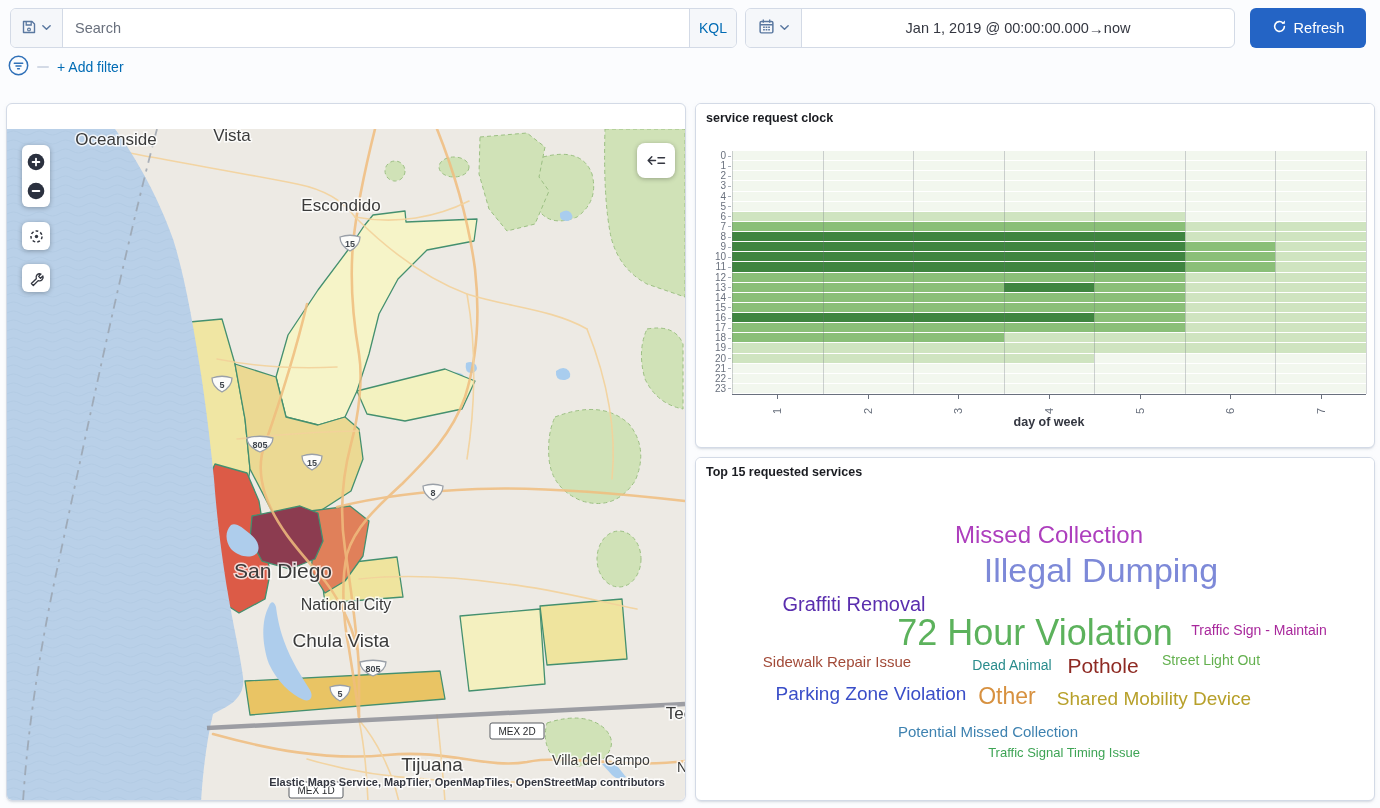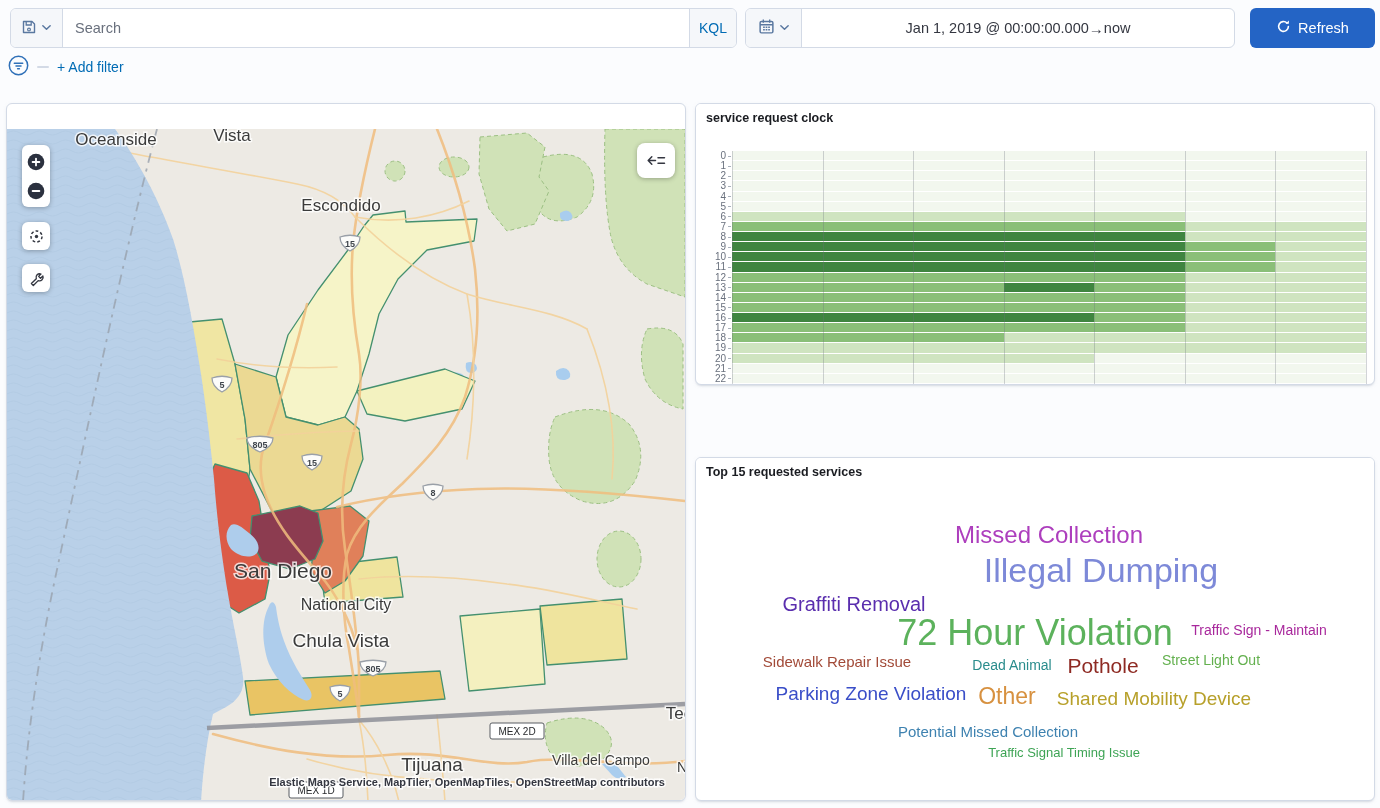--- a/index.html
+++ b/index.html
@@ -12,31 +12,31 @@
   .topbar { position:absolute; left:10px; top:8px; height:40px; display:flex; }
   .search-box { width:727px; height:40px; background:#fff; border:1px solid #d3dae6; border-radius:6px; display:flex; align-items:stretch; overflow:hidden; }
   .save-btn { width:52px; display:flex; align-items:center; justify-content:center; gap:4px; background:#f5f7fa; border:none; border-right:1px solid #d3dae6; cursor:pointer; padding:0; }
   .search-input { flex:1; border:none; outline:none; padding:0 12px; font-size:14.5px; color:#343741; font-family:inherit; background:transparent; }
   .search-input::placeholder { color:#69707d; opacity:1; }
   .kql-btn { width:47px; border:none; border-left:1px solid #d3dae6; background:#f5f7fa; color:#006bb4; font-size:14px; cursor:pointer; font-family:inherit; }
   .date-box { margin-left:8px; width:490px; height:40px; background:#fff; border:1px solid #d3dae6; border-radius:6px; display:flex; align-items:stretch; overflow:hidden; }
   .cal-btn { width:56px; display:flex; align-items:center; justify-content:center; gap:4px; background:#f5f7fa; border:none; border-right:1px solid #d3dae6; cursor:pointer; padding:0; }
   .date-range { flex:1; display:flex; align-items:center; justify-content:center; font-size:14.5px; color:#343741; cursor:pointer; }
   .date-arrow { color:#343741; font-size:15px; }
-  .refresh-btn { margin-left:15px; width:125px; height:40px; background:#2464c5; border:none; border-radius:6px; color:#fff; font-size:14.5px; font-weight:500; display:flex; align-items:center; justify-content:center; gap:7px; cursor:pointer; font-family:inherit; }
+  .refresh-btn { margin-left:15px; width:116px; height:40px; background:#2464c5; border:none; border-radius:6px; color:#fff; font-size:14.5px; font-weight:500; display:flex; align-items:center; justify-content:center; gap:7px; cursor:pointer; font-family:inherit; }
   
   .filterbar { position:absolute; left:8px; top:56px; height:22px; display:flex; align-items:center; gap:8px; }
   .add-filter-btn { border:none; background:none; color:#006bb4; font-size:14px; cursor:pointer; font-family:inherit; padding:0; }
   .dash { width:12px; height:2px; background:#d3dae6; border-radius:1px; }
   
   .panel { position:absolute; background:#fff; border:1px solid #d3dae6; border-radius:6px;
            box-shadow:0 2px 2px -1px rgba(152,162,179,.3), 0 1px 5px -2px rgba(152,162,179,.3); overflow:hidden; }
   .panel-title { position:absolute; top:0; left:0; right:0; height:25px; padding:7px 10px 0; font-size:12.5px; font-weight:700; color:#1a1c21; background:#fff; z-index:6; }
   .map-panel { left:6px; top:103px; width:680px; height:698px; }
-  .hm-panel  { left:695px; top:103px; width:680px; height:282px; }
+  .hm-panel  { left:695px; top:103px; width:680px; height:345px; }
   .tc-panel  { left:695px; top:457px; width:680px; height:344px; }
   
   .map-area { position:absolute; top:25px; left:0; width:678px; height:673px; overflow:hidden; }
   svg.map { display:block; }
   .city { fill:#3b3b3b; paint-order:stroke; stroke:rgba(255,255,255,.78); stroke-width:3px; }
   .attr-text { font-weight:700; fill:#343741; paint-order:stroke; stroke:rgba(255,255,255,.85); stroke-width:3px; }
   .shield-num { font-size:9px; font-weight:700; fill:#3f454c; text-anchor:middle; }
   .mex-label { font-size:10px; fill:#26282b; text-anchor:middle; }
   .ctl { position:absolute; background:#fff; border-radius:6px; box-shadow:0 1px 5px rgba(0,0,0,.28); display:flex; align-items:center; justify-content:center; z-index:5; }
   .zoom-group { left:15px; top:16px; width:28px; height:62px; flex-direction:column; gap:0; }
@@ -574,20 +574,21 @@
         <div class="hm-xtick" style="left: 50%;"></div>
         <div class="hm-xtlabel" style="left: 50%;">4</div>
         <div class="hm-xtick" style="left: 64.2857%;"></div>
         <div class="hm-xtlabel" style="left: 64.2857%;">5</div>
         <div class="hm-xtick" style="left: 78.5714%;"></div>
         <div class="hm-xtlabel" style="left: 78.5714%;">6</div>
         <div class="hm-xtick" style="left: 92.8571%;"></div>
         <div class="hm-xtlabel" style="left: 92.8571%;">7</div>
       </div>
   </div>
+  <div class="hm-xlabel">day of week</div>
 </div>
 
 <div class="panel tc-panel">
   <div class="panel-title">Top 15 requested services</div>
   <div class="tc-area">
       <span class="tag-word" style="left: 353px; top: 77px; font-size: 24px; color: rgb(173, 62, 189);">Missed Collection</span>
       <span class="tag-word" style="left: 405px; top: 112px; font-size: 34px; color: rgb(125, 137, 216);">Illegal Dumping</span>
       <span class="tag-word" style="left: 158px; top: 130px; font-size: 20px; color: rgb(90, 46, 174); margin-top: 16px;">Graffiti Removal</span>
       <span class="tag-word" style="left: 339px; top: 175px; font-size: 36px; color: rgb(92, 178, 92);">72 Hour Violation</span>
       <span class="tag-word" style="left: 563px; top: 172px; font-size: 14px; color: rgb(168, 40, 156);">Traffic Sign - Maintain</span>

